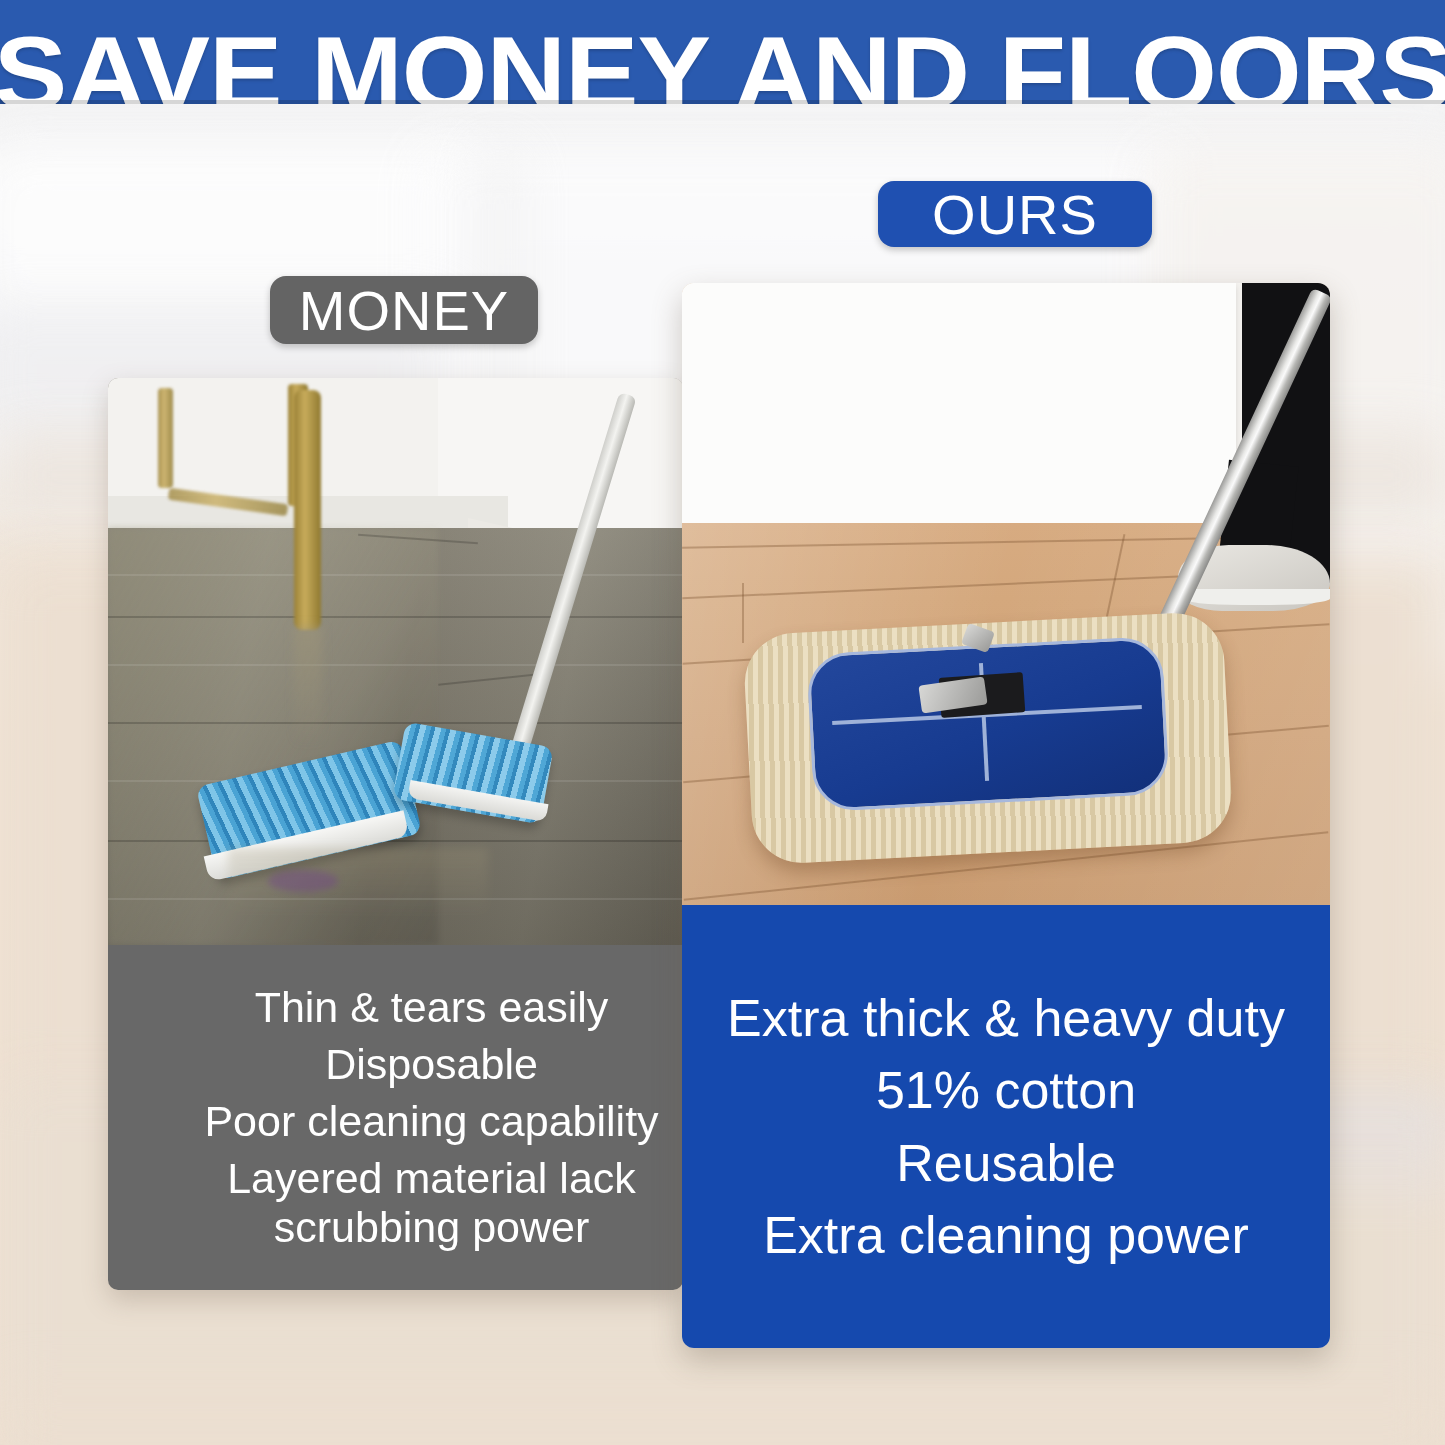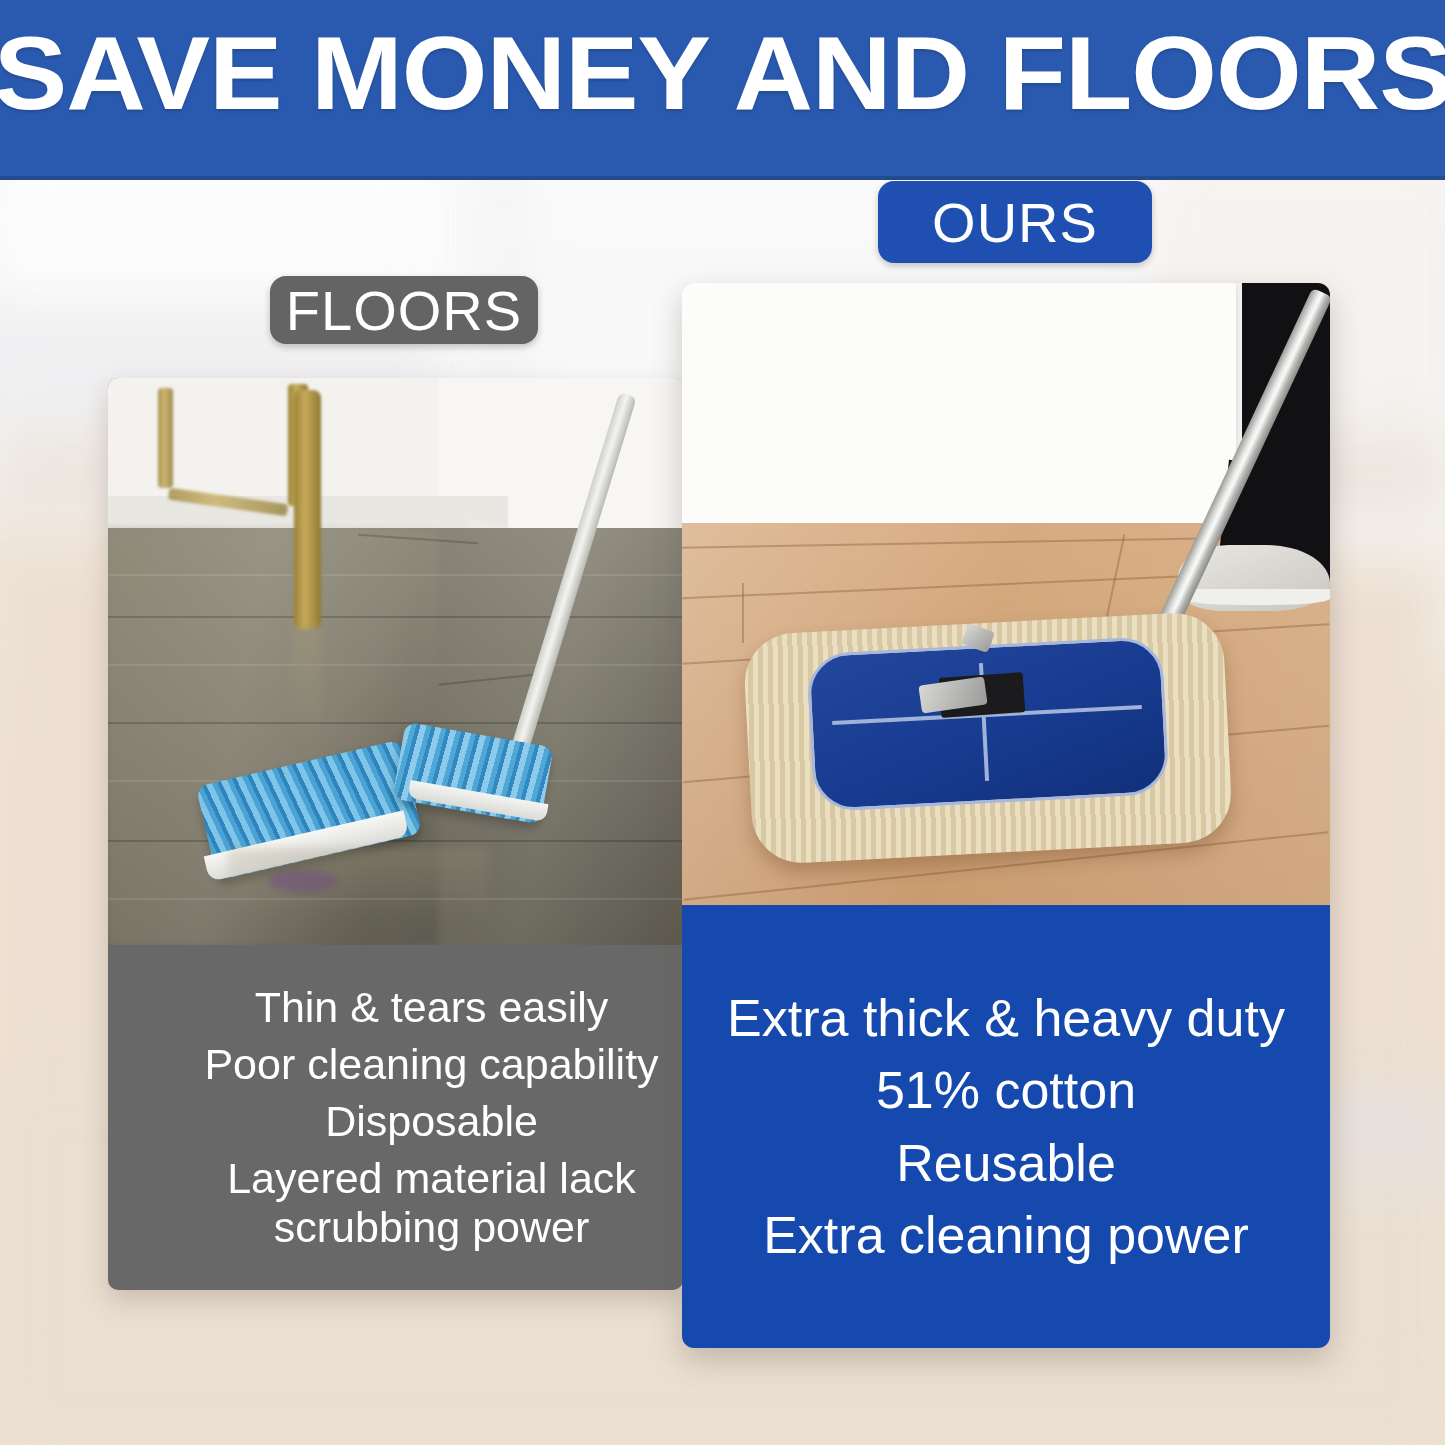--- a/index.html
+++ b/index.html
@@ -36,21 +36,21 @@
   .bg-wall-right{left:1150px;top:150px;width:320px;height:520px;background:#f6f3f0;opacity:.9;}
   .bg-counter{left:0px;top:430px;width:1445px;height:90px;background:#ece5de;opacity:.85;}
   .bg-floor{left:0px;top:560px;width:1445px;height:900px;background:#ecdfd1;opacity:.95;}
   .bg-floor2{left:0px;top:1080px;width:1445px;height:380px;background:#eadfd2;opacity:.9;}
   .bg-line1{left:1100px;top:1100px;width:360px;height:44px;background:#e2e2ec;opacity:.55;}
   .bg-line2{left:1100px;top:1160px;width:360px;height:30px;background:#e4e4ee;opacity:.45;}
   .bg-line3{left:0px;top:1380px;width:1445px;height:70px;background:#eddfd0;opacity:.6;}
   .bg-door{left:480px;top:150px;width:40px;height:300px;background:#efefef;opacity:.7;}
 
   
-  .banner{position:absolute;left:0;top:0;width:1445px;height:180px;
+  .banner{position:absolute;left:0;top:0;width:1445px;height:104px;
           background:#2a5aaf;overflow:hidden;}
   .banner-inner{position:absolute;left:0;right:0;top:0;height:145px;
           display:flex;align-items:center;justify-content:center;}
   .banner-title{
     color:#ffffff;
     font-family:"Liberation Sans", sans-serif;
     font-weight:bold;
     font-size:104px;
     letter-spacing:-1px;
     line-height:1;
@@ -61,21 +61,21 @@
   }
   .banner-edge{position:absolute;left:0;bottom:0;width:1445px;height:4px;
                background:rgba(0,0,0,.16);}
 
   
   .badge{position:absolute;display:flex;align-items:center;justify-content:center;
          color:#fff;border-radius:16px;
          font-size:56px;letter-spacing:1px;
          box-shadow:0 3px 7px rgba(0,0,0,.22);}
   .badge-others{left:270px;top:276px;width:268px;height:68px;background:#646464;}
-  .badge-ours{left:878px;top:181px;width:274px;height:82px;background:#1f50b1;}
+  .badge-ours{left:878px;top:181px;width:274px;height:66px;background:#1f50b1;}
 
   
   .col-others{position:absolute;left:108px;top:378px;width:575px;height:912px;
               border-radius:10px;overflow:hidden;
               box-shadow:0 10px 26px rgba(120,100,85,.28);}
   .photo-others{position:absolute;left:0;top:0;width:575px;height:567px;overflow:hidden;
                 background:#8d8b82;}
   .panel-others{position:absolute;left:0;top:567px;width:575px;height:345px;
                 background:#686868;
                 display:flex;flex-direction:column;align-items:center;justify-content:center;padding-left:36px;}
@@ -166,21 +166,21 @@
   </div>
 
   <div class="banner">
     <div class="banner-inner">
       <div class="banner-title">SAVE MONEY AND FLOORS</div>
     </div>
     <div class="banner-edge"></div>
   </div>
 
   <div class="badge badge-others">
-    <span>FLOORS</span>
+    <span>MONEY</span>
   </div>
   <div class="badge badge-ours">
     <span>OURS</span>
   </div>
 
   <div class="col-others">
 
     <div class="photo-others">
       <div class="o-wall"></div>
       <div class="o-wall2"></div>
@@ -220,22 +220,22 @@
            box-shadow:0 6px 10px rgba(0,0,0,.22);"></div>
       <div class="o-mop-pad" style="left:300px;top:414px;width:140px;height:18px;transform:rotate(10deg);
            background:linear-gradient(#f4f4f2,#dadad6);border-radius:0 0 10px 10px;"></div>
       <div class="o-reflect" style="left:120px;top:470px;width:260px;height:70px;opacity:.55;"></div>
       <div class="o-mop-pad" style="left:160px;top:492px;width:70px;height:22px;border-radius:50%;
            background:rgba(112,72,132,.45);filter:blur(3px);"></div>
     </div>
 
     <div class="panel-others">
       <div class="line">Thin &amp; tears easily</div>
+      <div class="line">Disposable</div>
       <div class="line">Poor cleaning capability</div>
-      <div class="line">Disposable</div>
       <div class="line">Layered material lack
 scrubbing power</div>
     </div>
   </div>
 
   <div class="col-ours">
 
     <div class="photo-ours">
       <div class="u-wall"></div>
       <div class="u-wall-r"></div>

